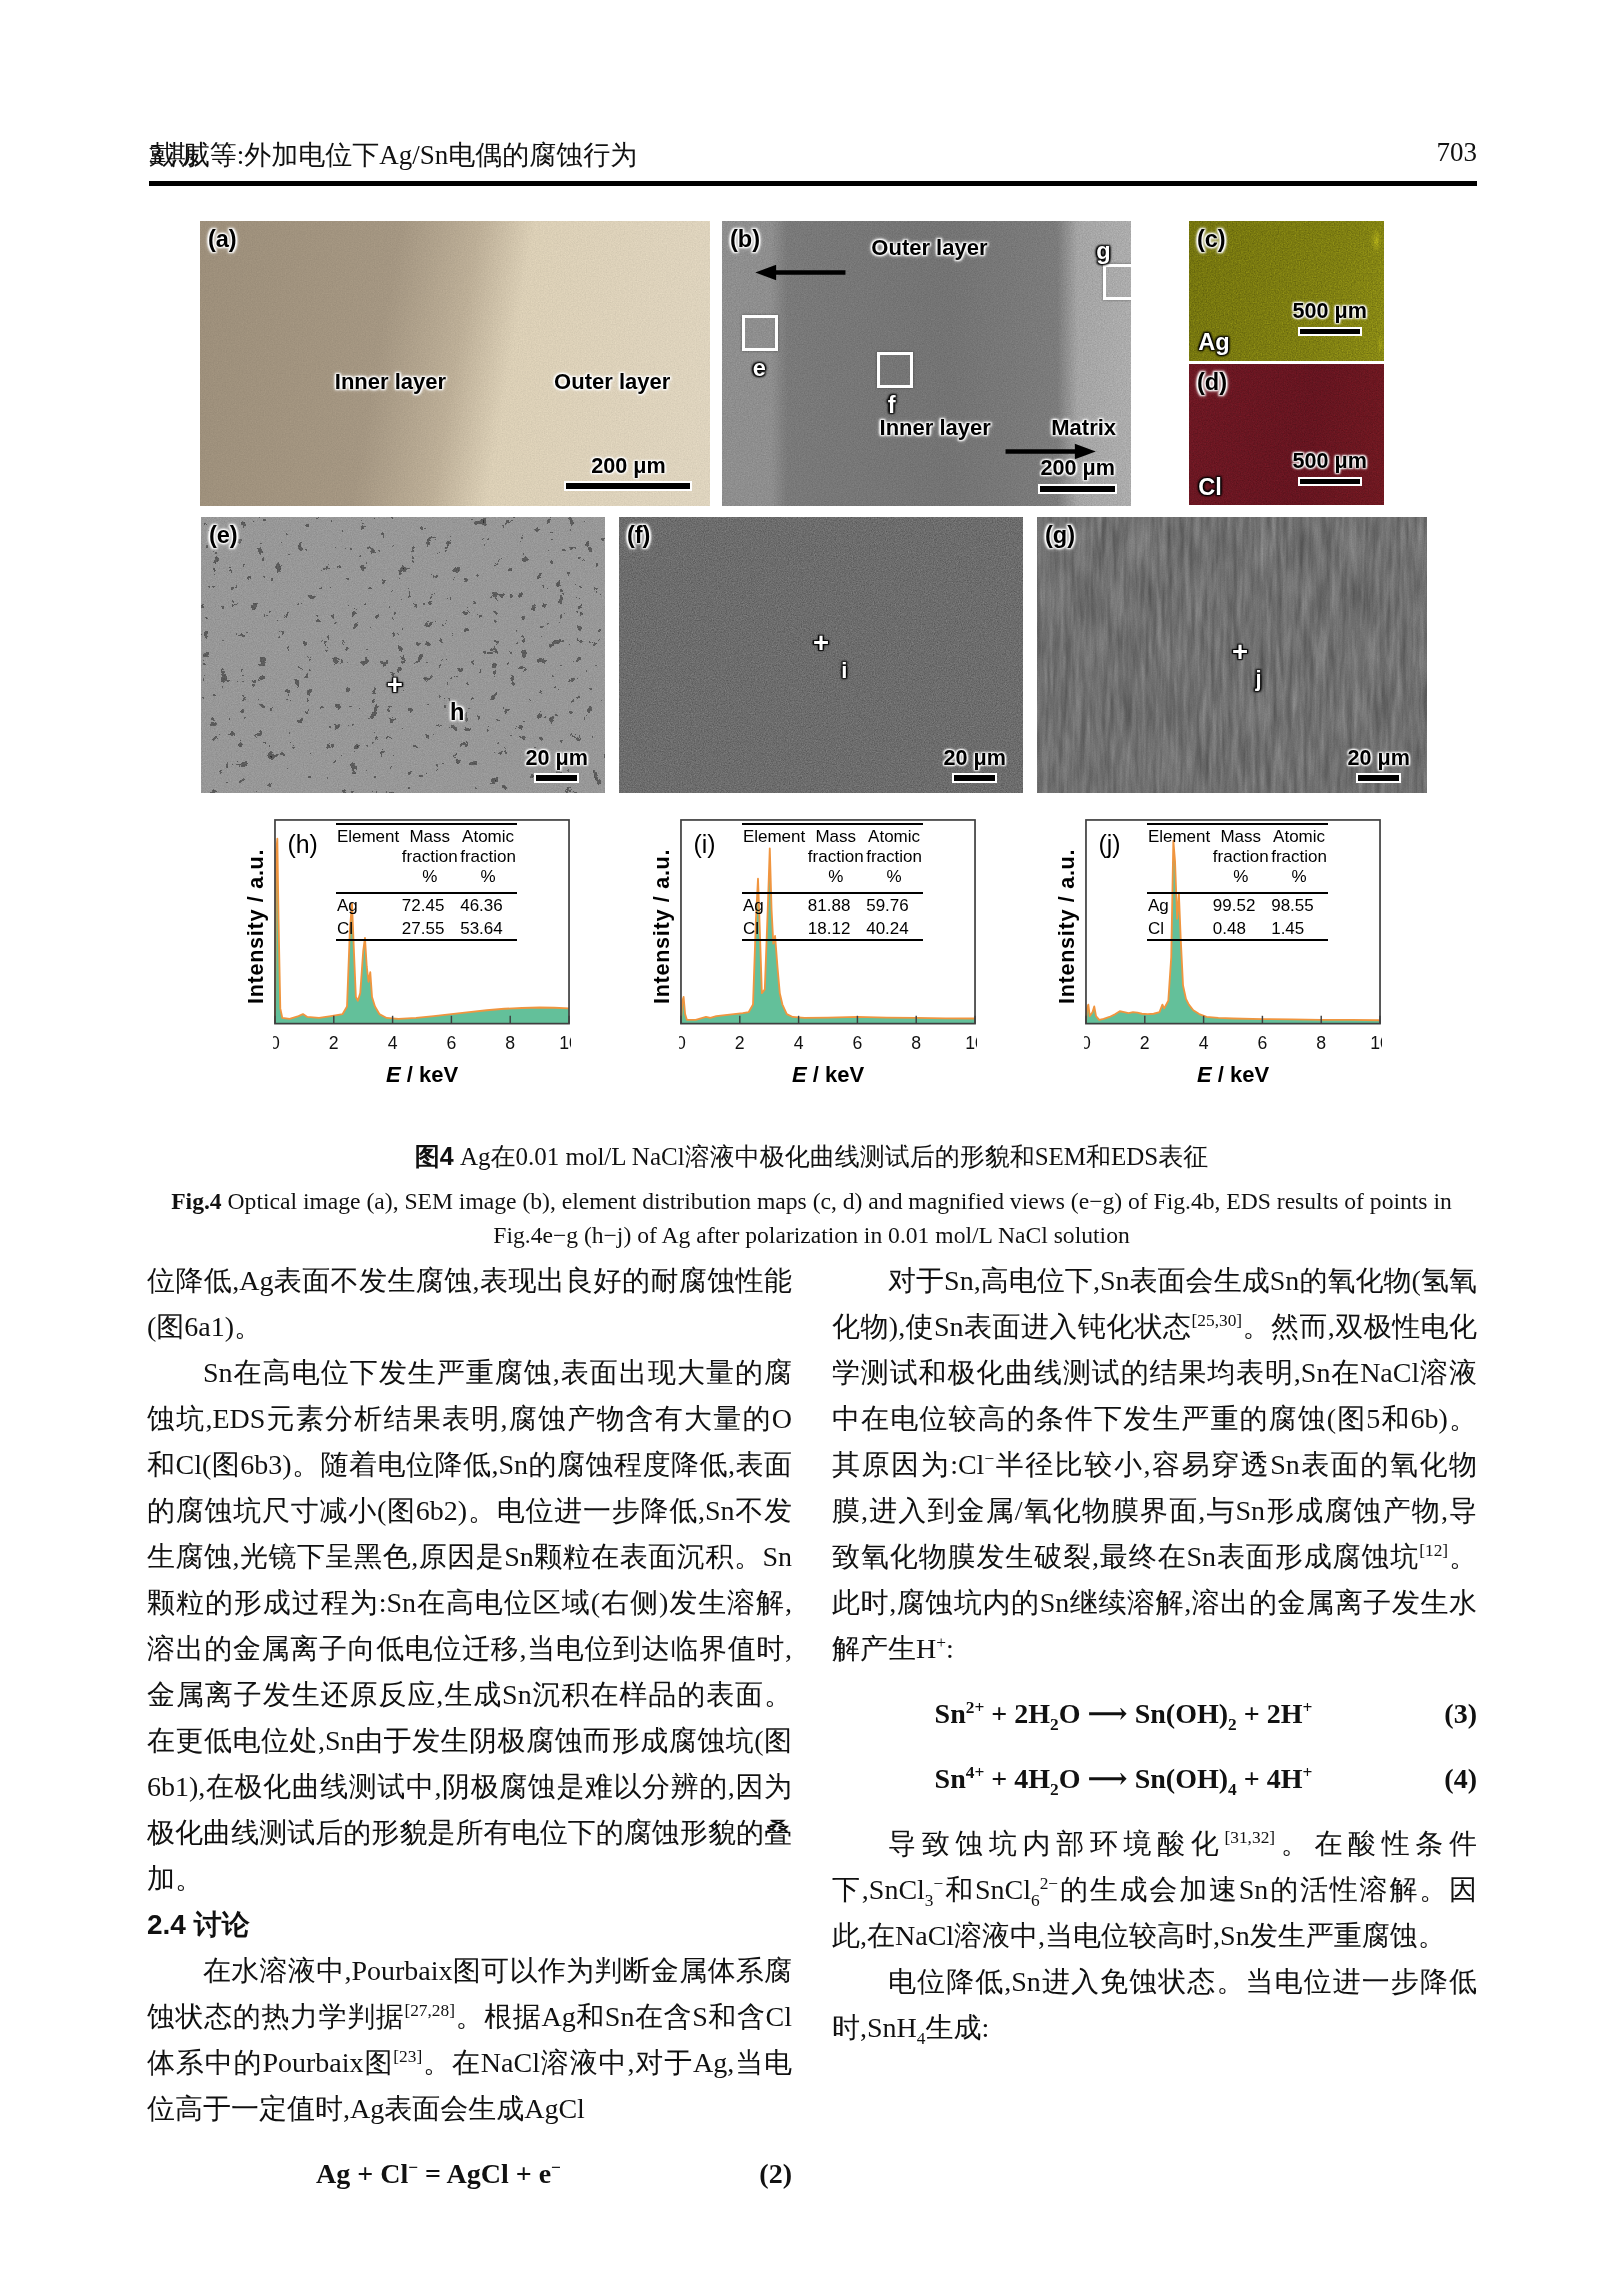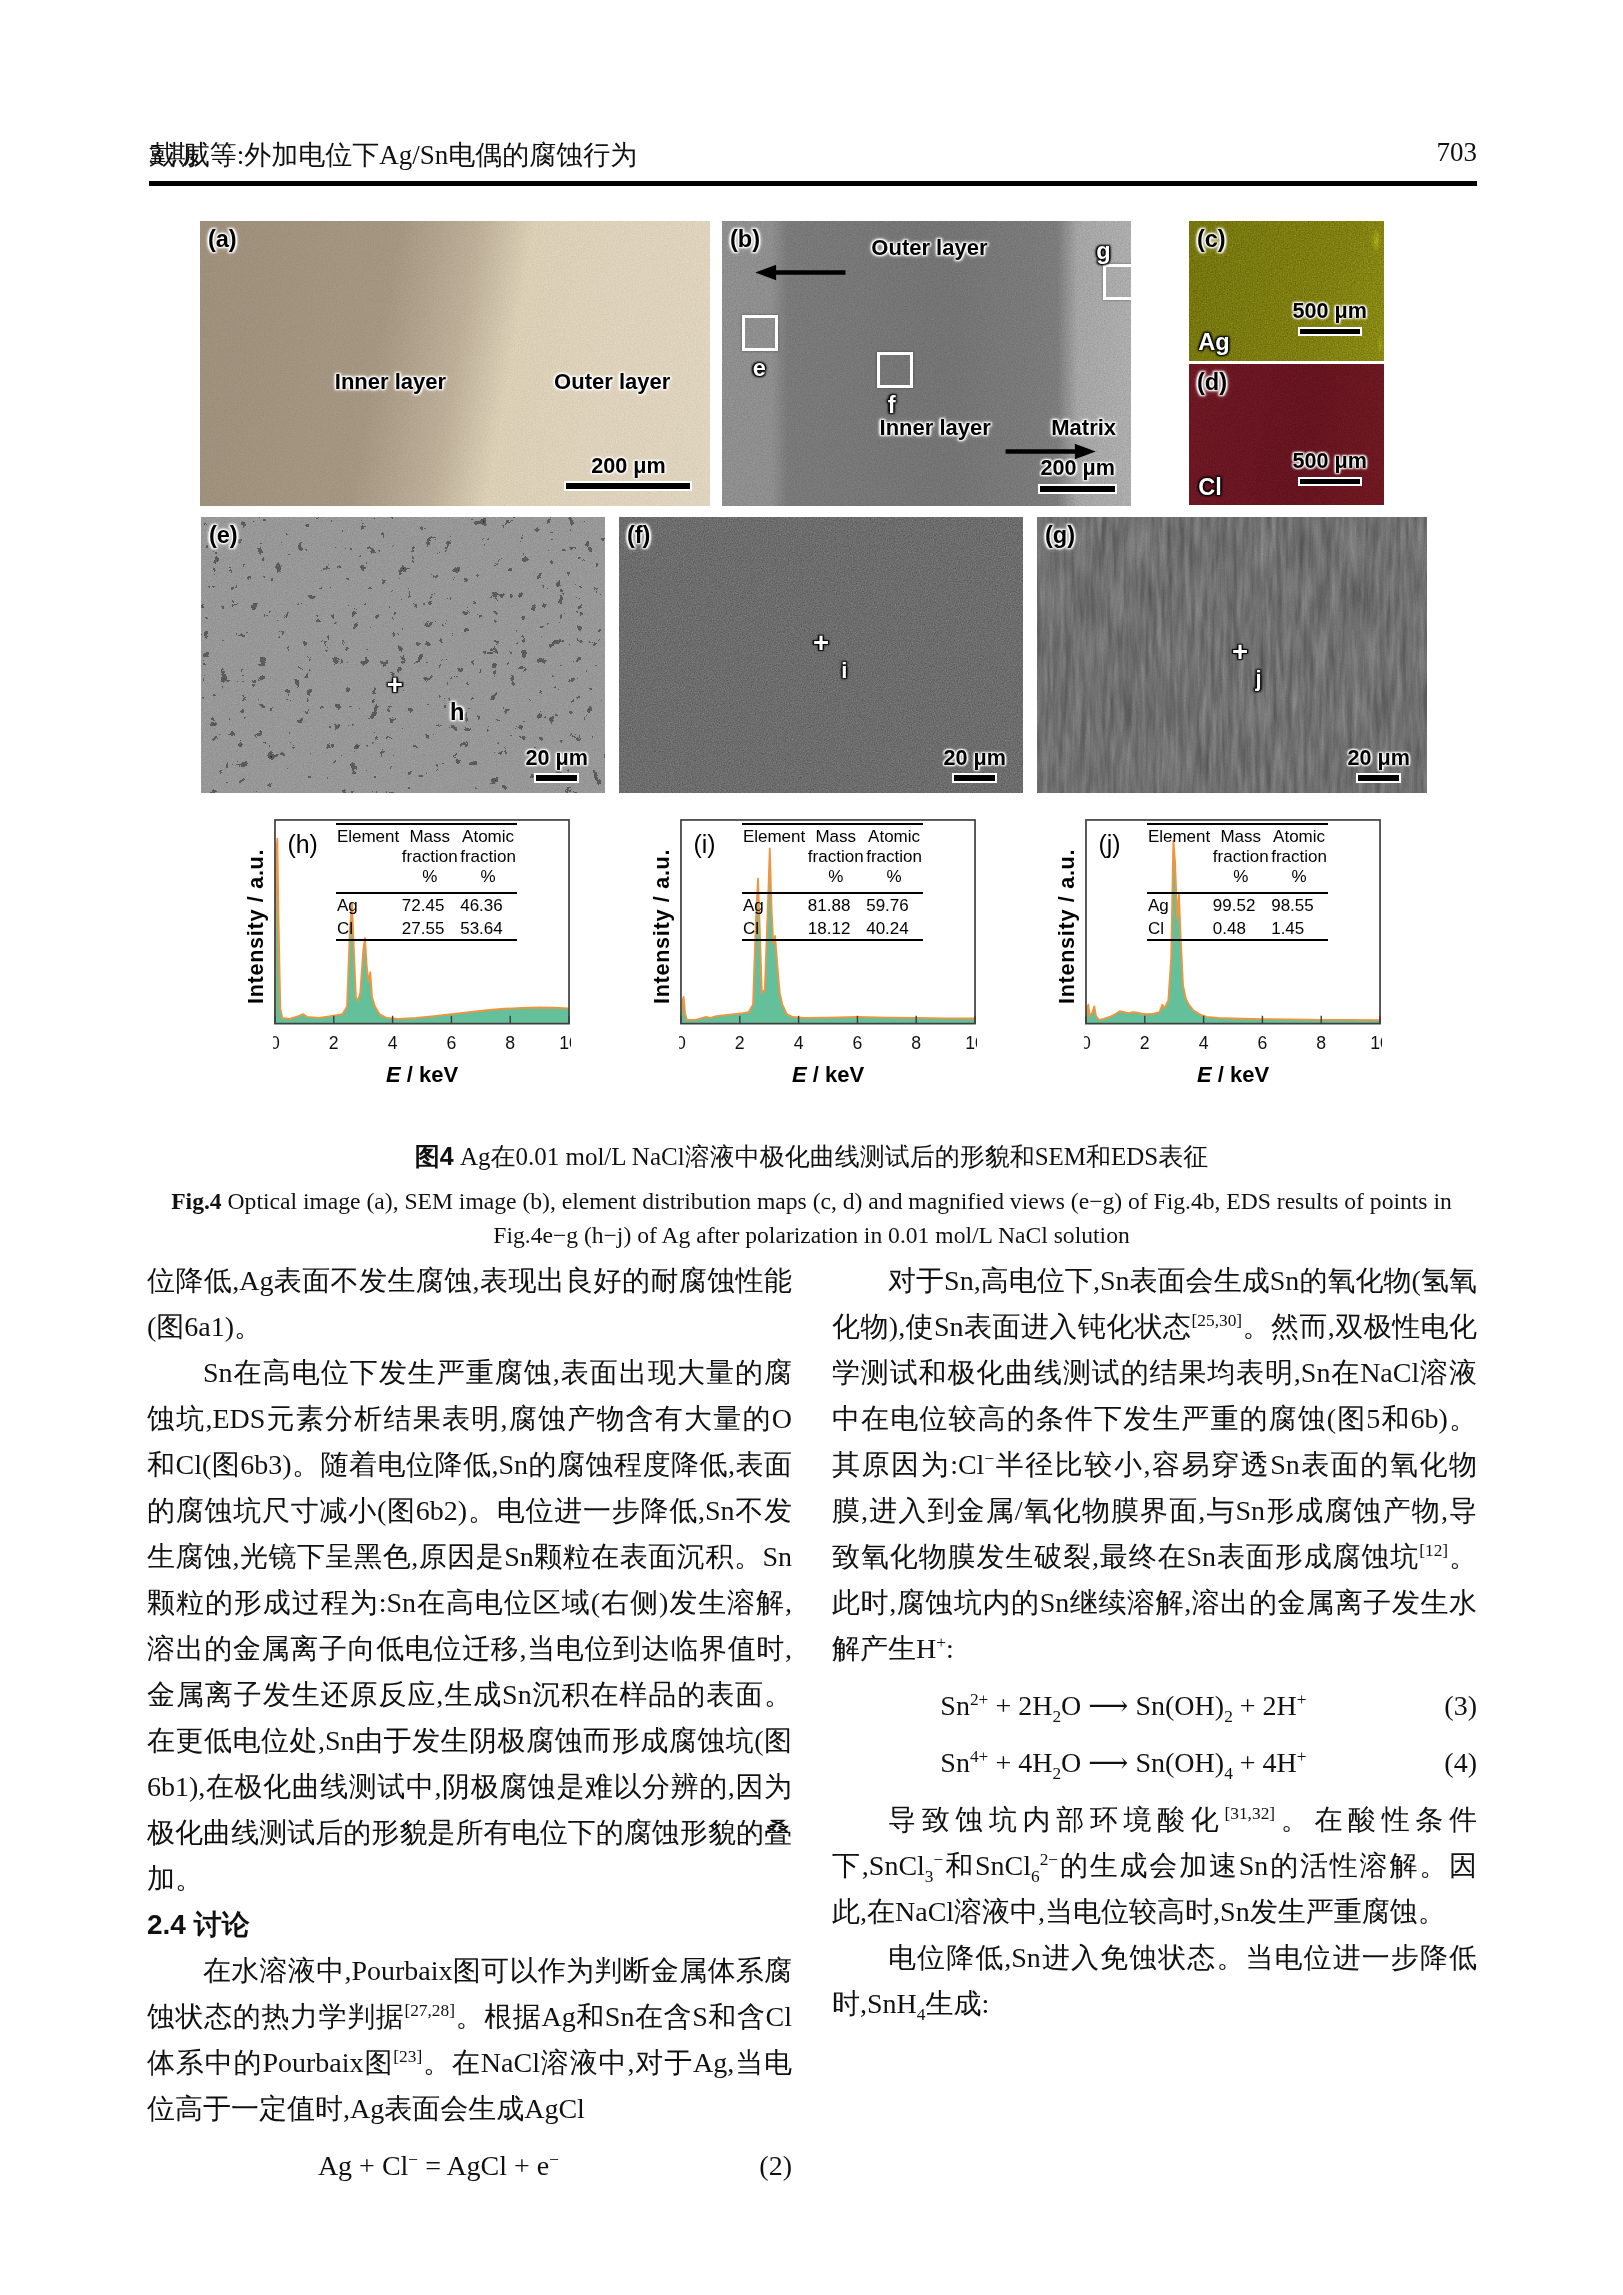--- a/index.html
+++ b/index.html
@@ -46,21 +46,21 @@
   .cap-cn{font-size:25px;margin-bottom:10.5px;}
   .cap-cn b{font-family:"Liberation Sans","DejaVu Sans",sans-serif;font-weight:700;}
   .cap-en{font-size:23.6px;line-height:1.45;}
   
   .col{position:absolute;top:1258px;width:645px;font-size:28px;line-height:46px;text-align:justify;}
   .colL{left:147px;} .colR{left:832px;}
   .col p{margin:0;text-indent:56px;}
   .col p.noind{text-indent:0;}
   .col h3{margin:0;font:700 28px/46px "Liberation Sans","DejaVu Sans",sans-serif;}
   sup,sub{font-size:0.62em;line-height:0;}
-  .eq{display:flex;align-items:baseline;margin:11px 0;}
+  .eq{display:flex;align-items:baseline;margin:19px 0;font-weight:bold;}
   .eqbody{flex:1;text-align:center;}
   .eqnum{width:62px;text-align:right;}
 </style>
 </head>
 <body>
 
 <div class="page">
 
   <svg width="0" height="0" style="position:absolute">
     <defs>

